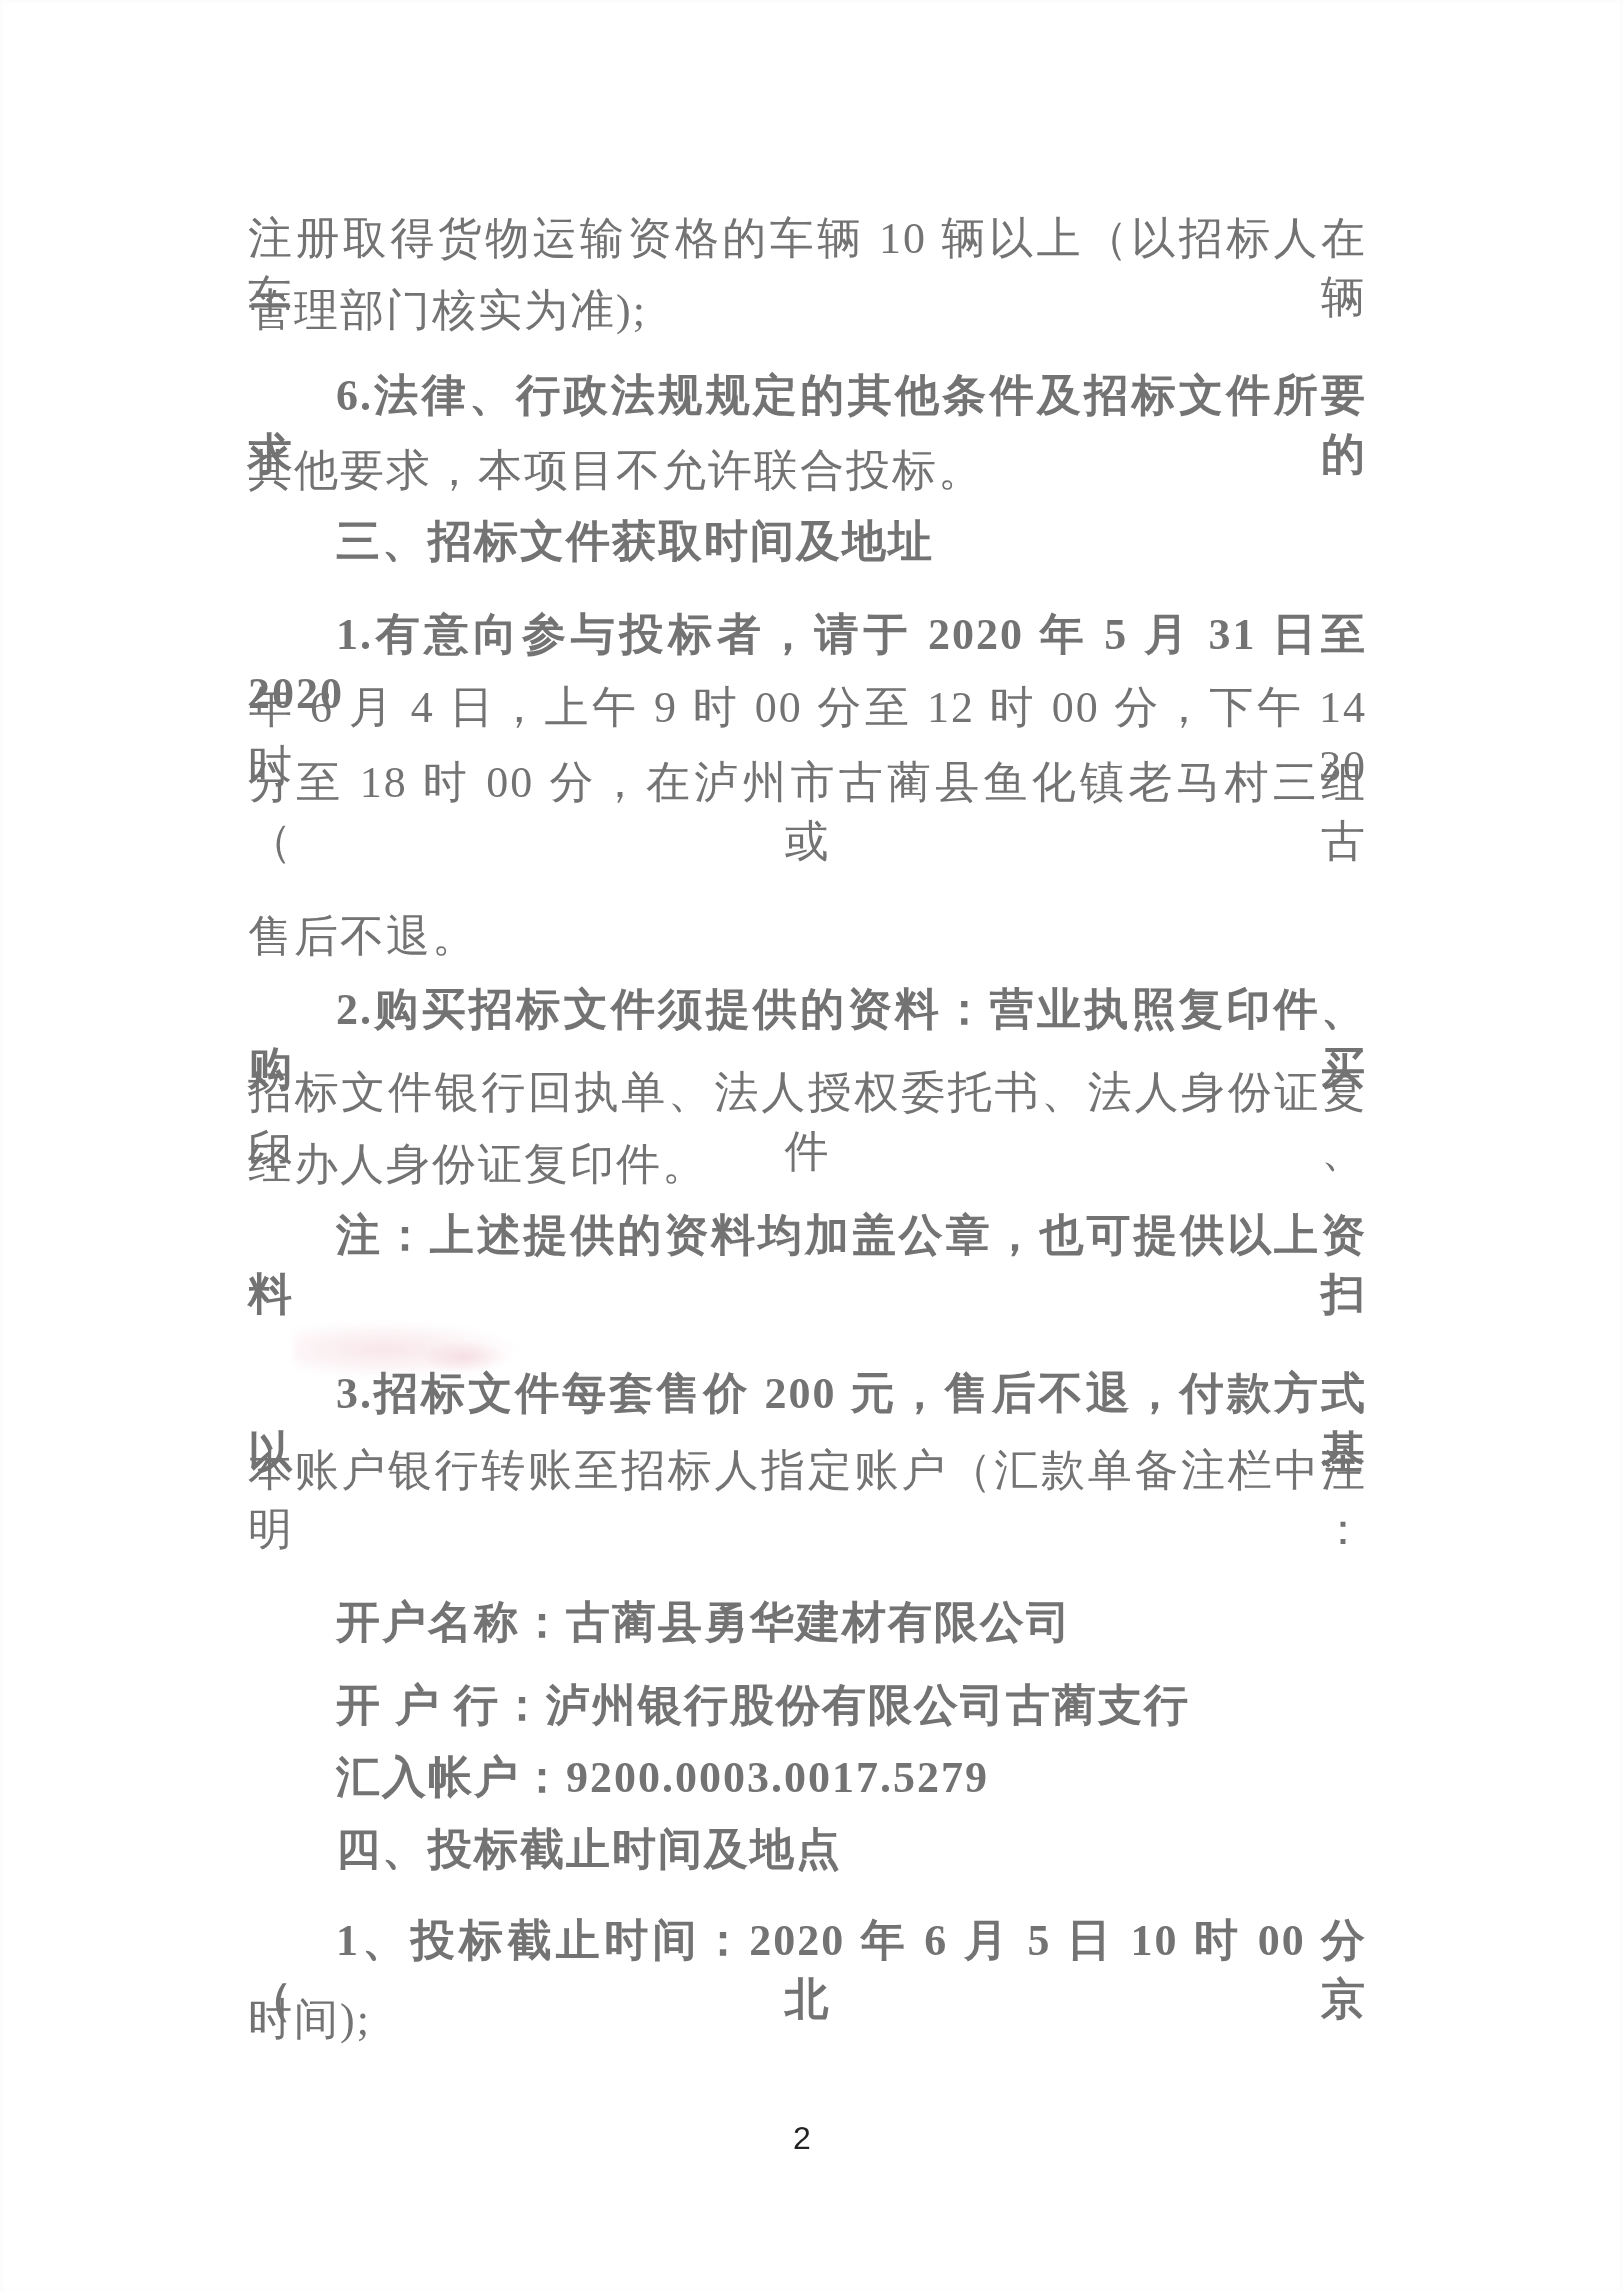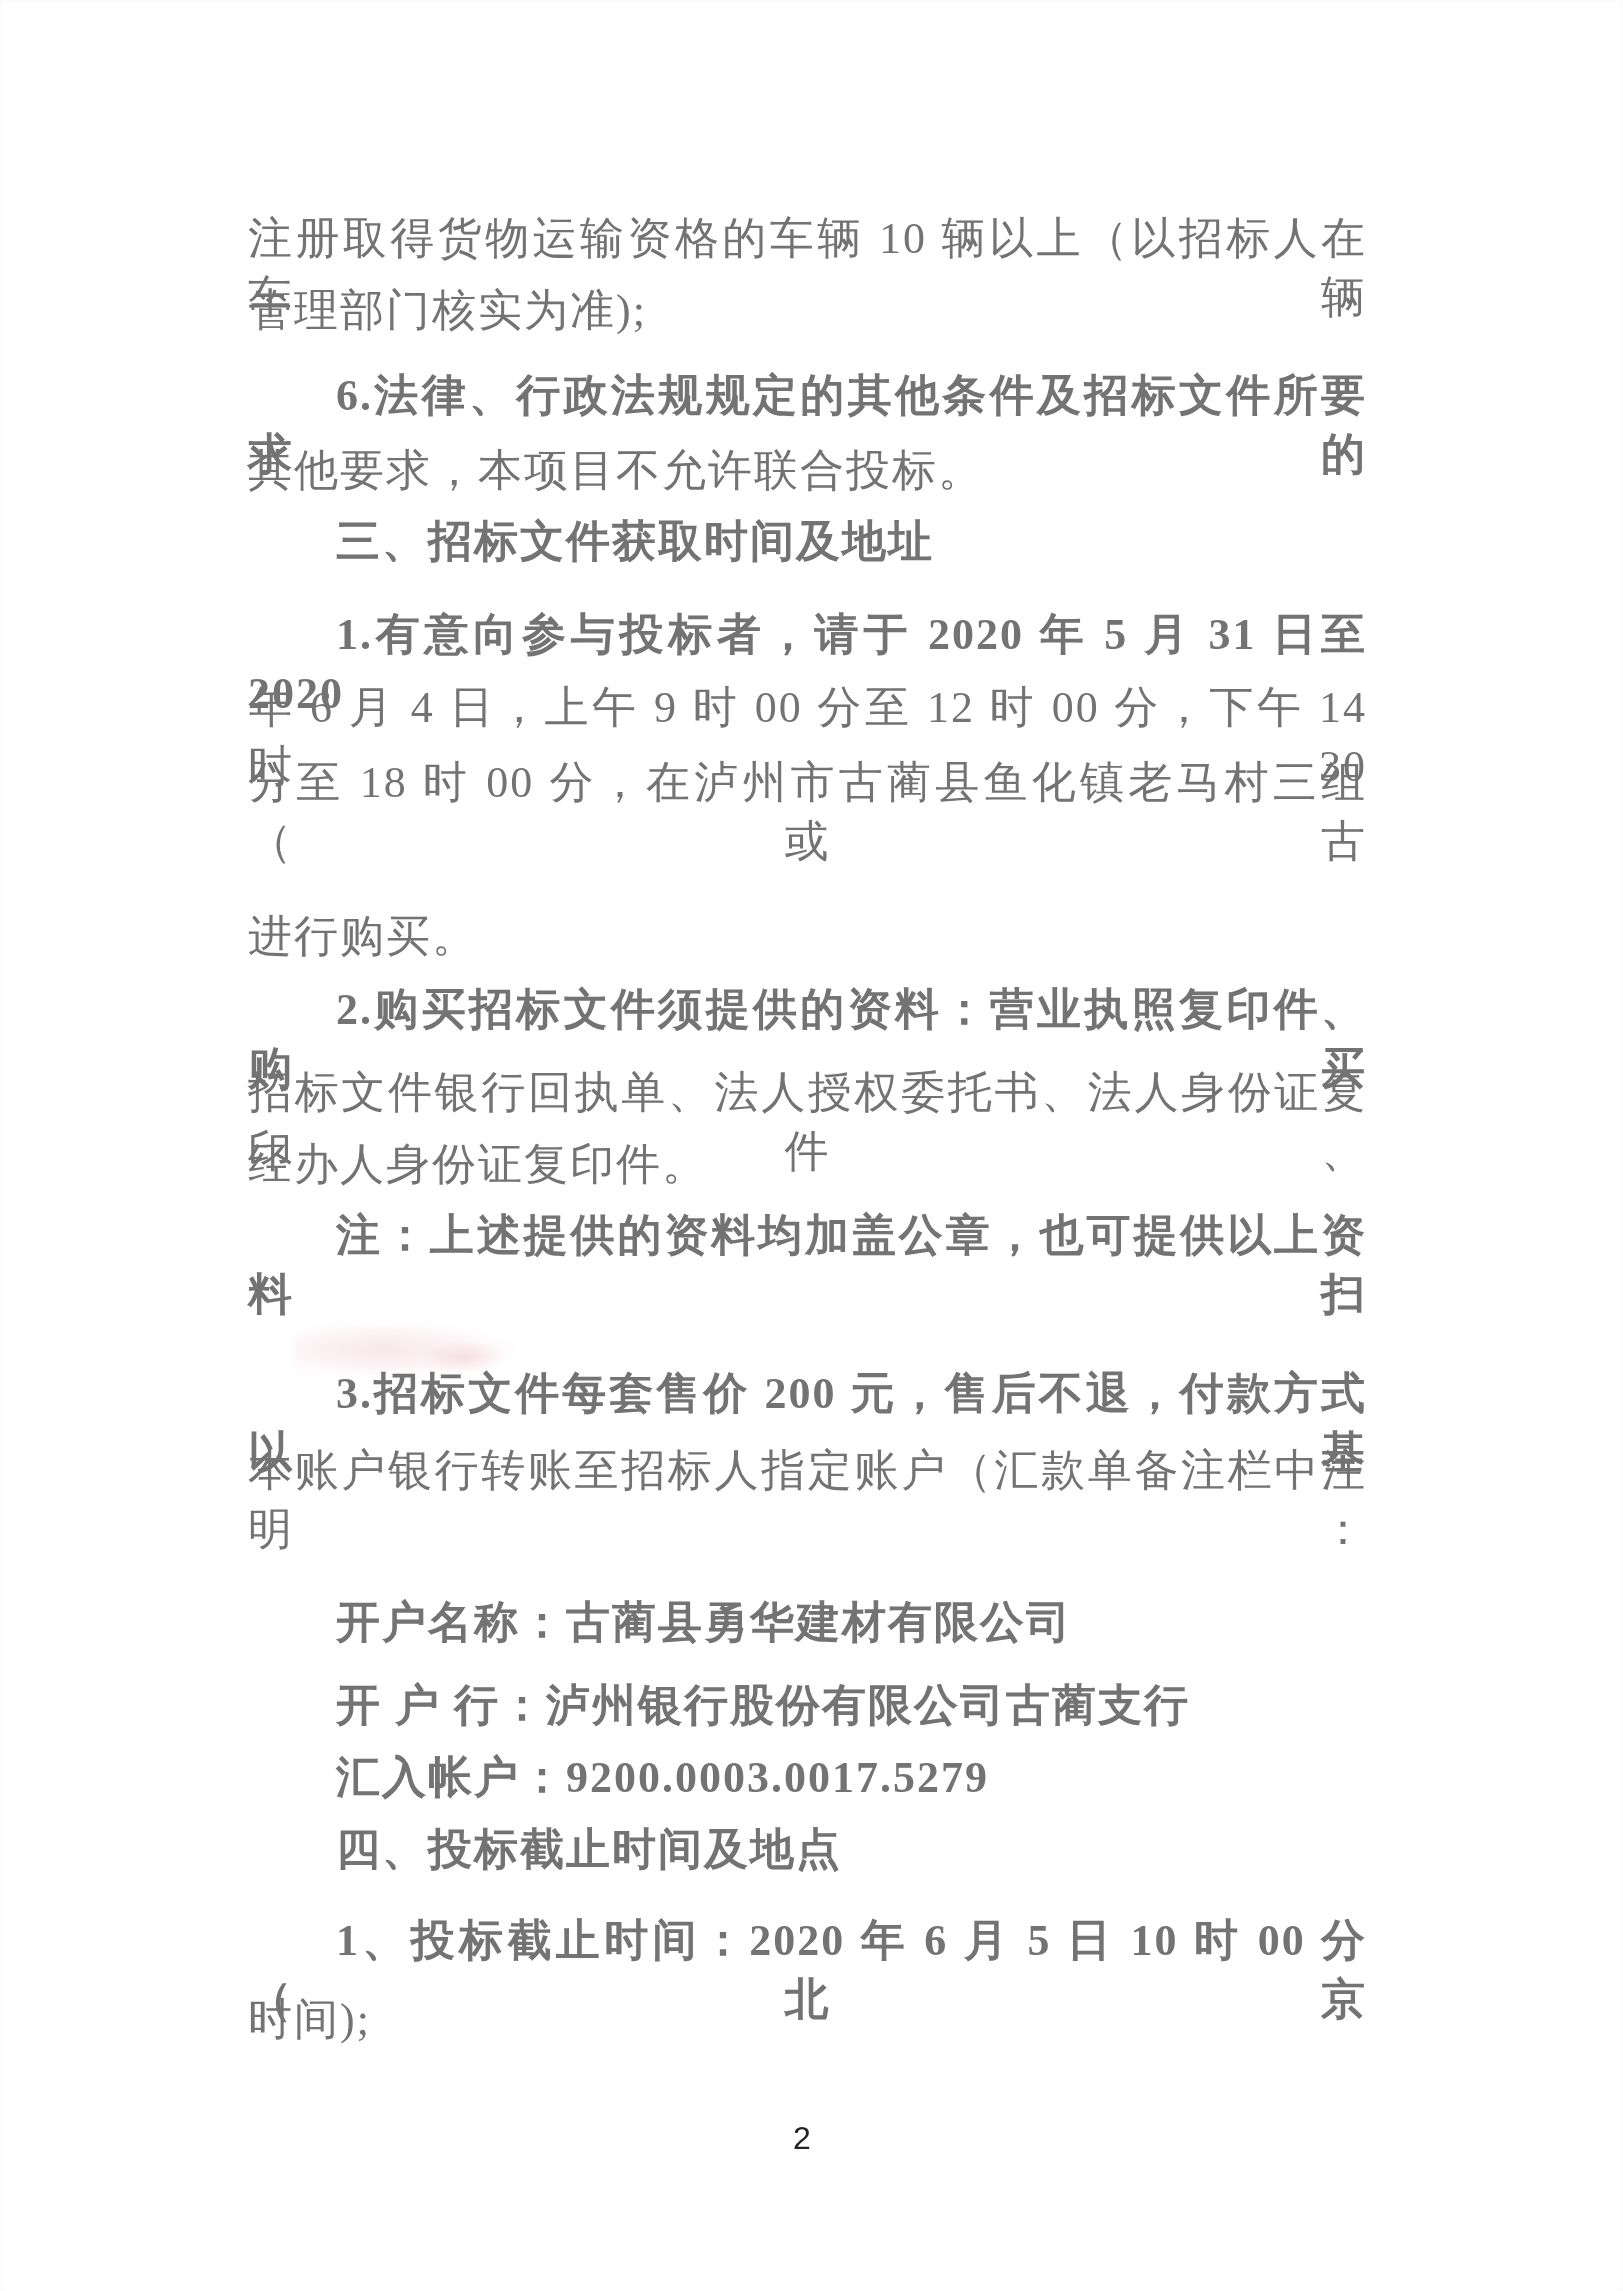--- a/index.html
+++ b/index.html
@@ -77,21 +77,21 @@
 <div class="page">
 
   <div class="line justify" style="top:209px">注册取得货物运输资格的车辆 10 辆以上（以招标人在车辆</div>
   <div class="line" style="top:281px">管理部门核实为准);</div>
   <div class="line justify indent" style="top:366px">6.法律、行政法规规定的其他条件及招标文件所要求的</div>
   <div class="line indent" style="top:512px">三、招标文件获取时间及地址</div>
   <div class="line" style="top:441px">其他要求，本项目不允许联合投标。</div>
   <div class="line justify indent" style="top:605px">1.有意向参与投标者，请于 2020 年 5 月 31 日至 2020</div>
   <div class="line justify" style="top:678px">年 6 月 4 日，上午 9 时 00 分至 12 时 00 分，下午 14 时 30</div>
   <div class="line justify" style="top:753px">分至 18 时 00 分，在泸州市古蔺县鱼化镇老马村三组（或古</div>
-  <div class="line" style="top:907px">进行购买。</div>
+  <div class="line" style="top:907px">售后不退。</div>
   <div class="line justify indent" style="top:980px">2.购买招标文件须提供的资料：营业执照复印件、购买</div>
   <div class="line" style="top:1135px">经办人身份证复印件。</div>
   <div class="line justify" style="top:1063px">招标文件银行回执单、法人授权委托书、法人身份证复印件、</div>
   <div class="line justify indent" style="top:1206px">注：上述提供的资料均加盖公章，也可提供以上资料扫</div>
   <div class="line justify indent" style="top:1364px">3.招标文件每套售价 200 元，售后不退，付款方式以基</div>
   <div class="line justify" style="top:1441px">本账户银行转账至招标人指定账户（汇款单备注栏中注明：</div>
   <div class="line indent" style="top:1593px">开户名称：古蔺县勇华建材有限公司</div>
   <div class="line indent" style="top:1676px">开 户 行：泸州银行股份有限公司古蔺支行</div>
   <div class="line indent" style="top:1748px">汇入帐户：9200.0003.0017.5279</div>
   <div class="line indent" style="top:1820px">四、投标截止时间及地点</div>

